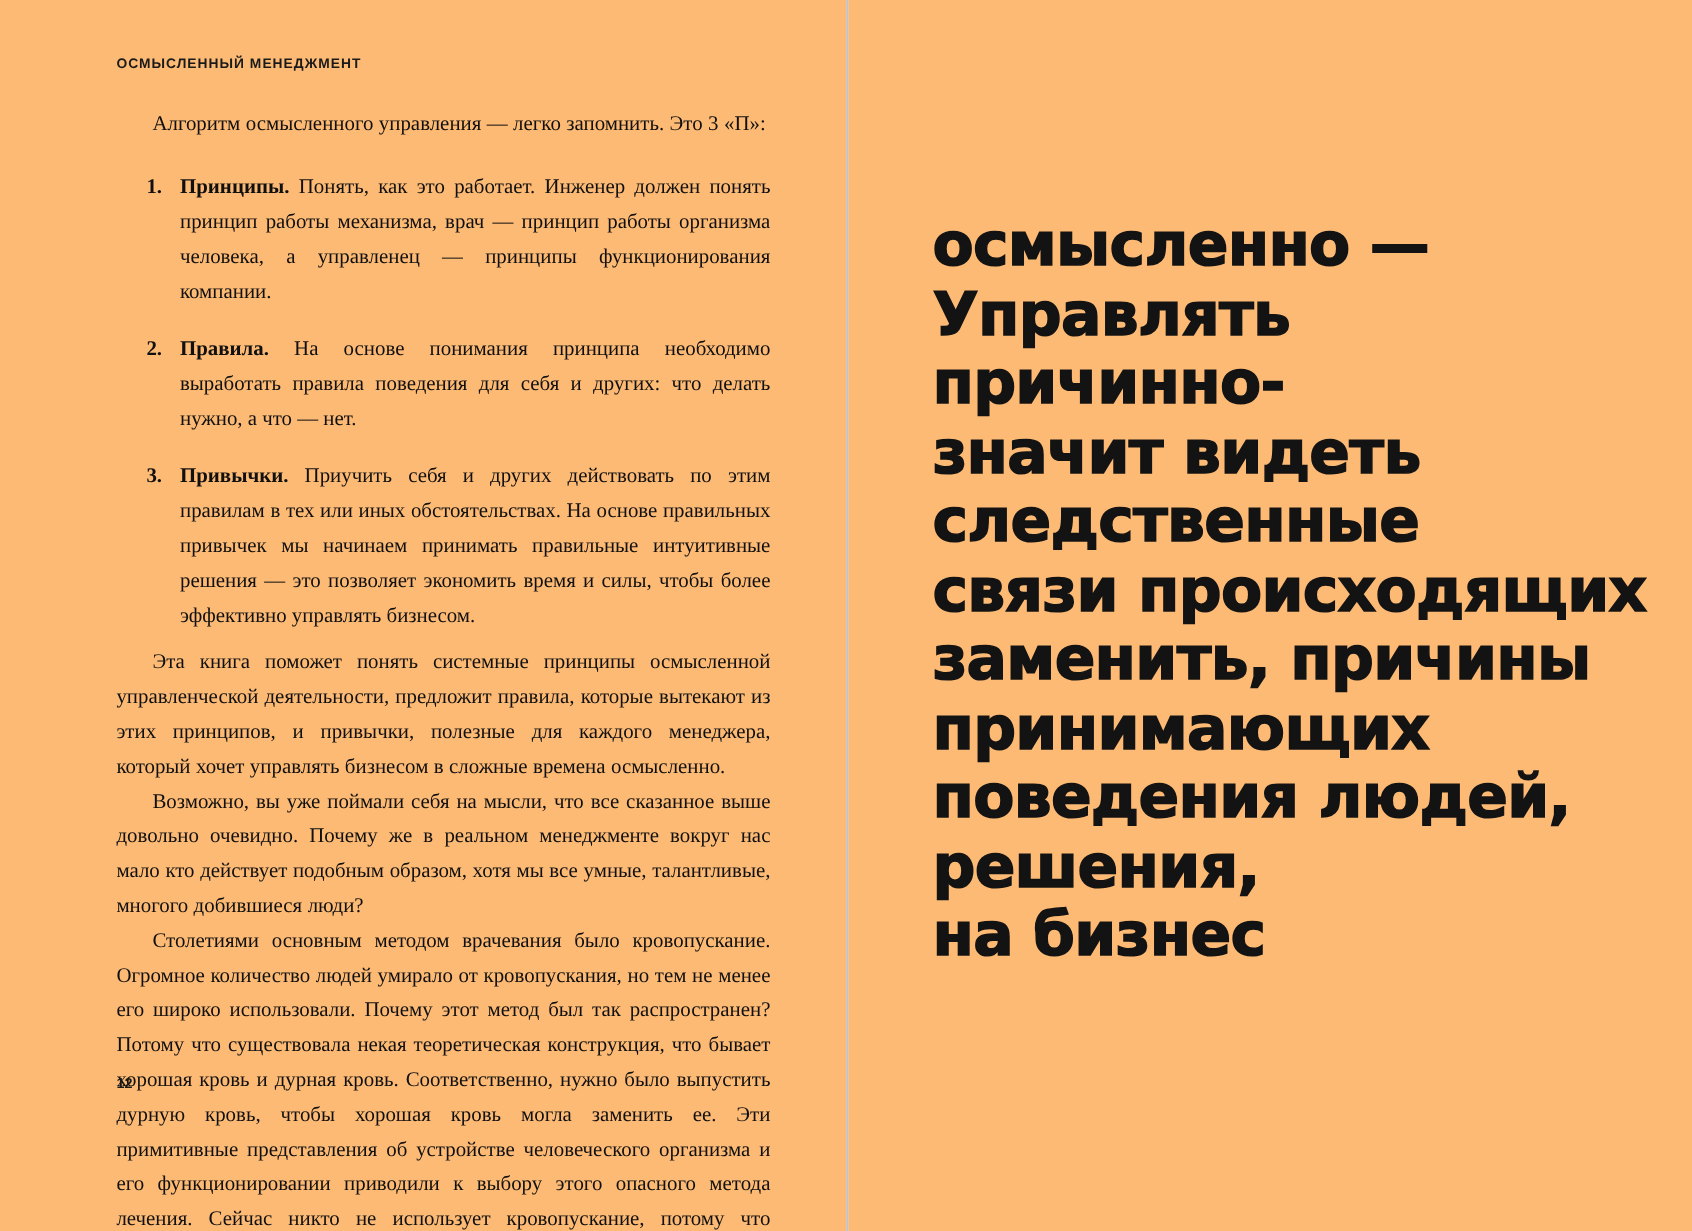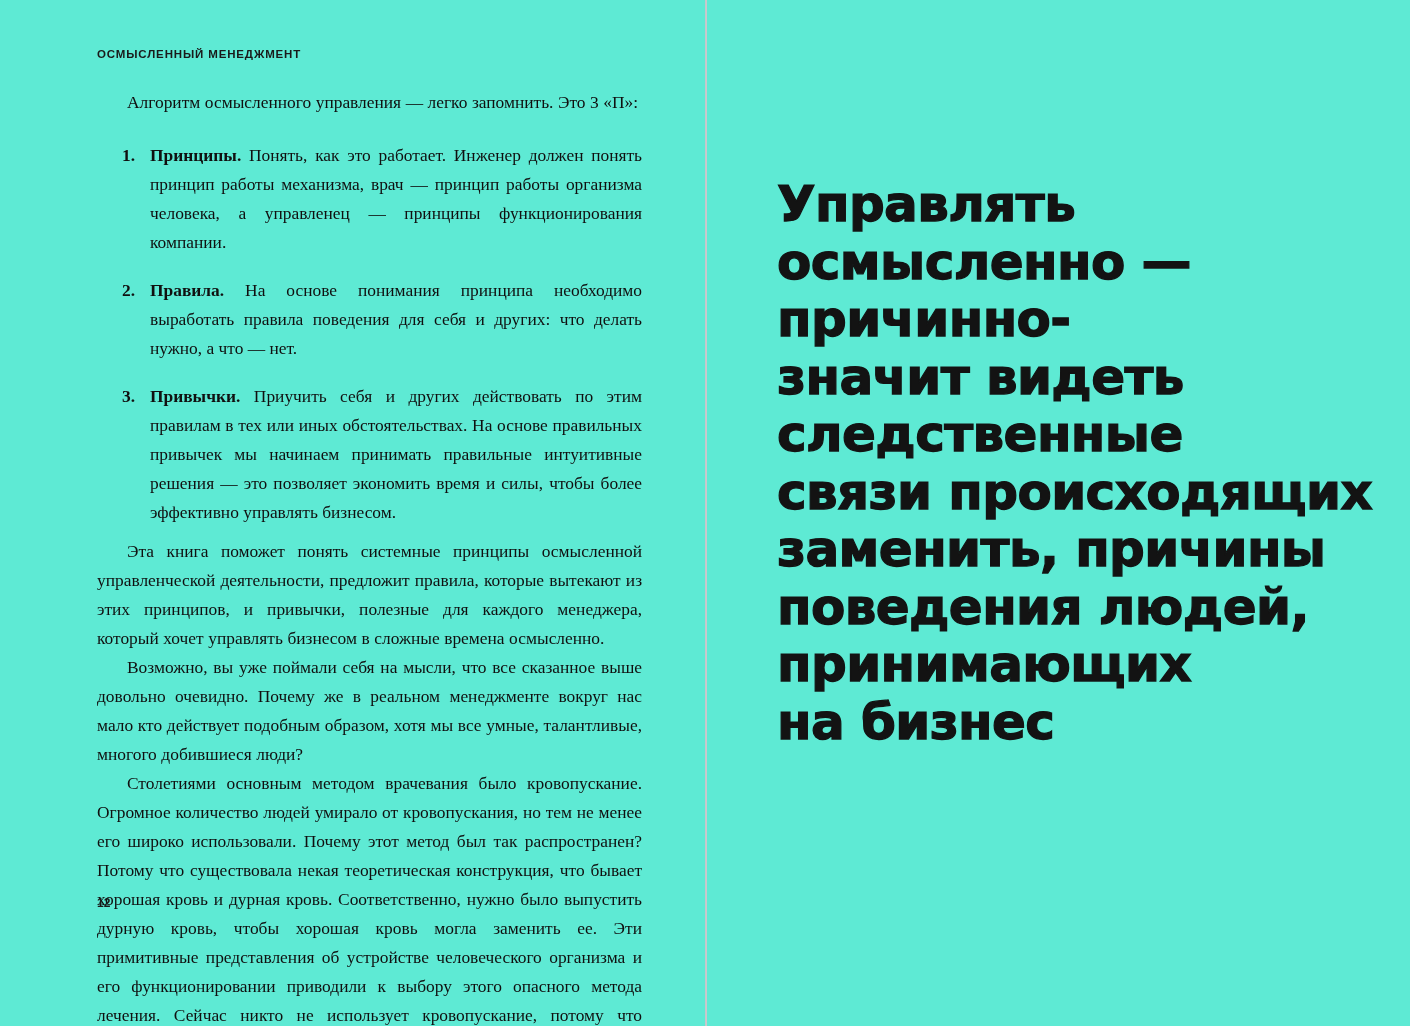--- a/index.html
+++ b/index.html
@@ -4,21 +4,21 @@
 <style>
   html, body {
     margin: 0;
     padding: 0;
     background: #ffffff;
   }
   .spread {
     position: relative;
     width: 1410px;
     height: 1026px;
-    background: #5eead4;
+    background: #fdba74;
     overflow: hidden;
     font-family: "Liberation Serif", "DejaVu Serif", serif;
   }
 
   
   .gutter {
     position: absolute;
     left: 705px;
     top: 0;
     width: 2px;
@@ -163,26 +163,27 @@
 
     </div>
 
     <div class="page-number">12</div>
   </div>
 
   <div class="gutter"></div>
 
   <div class="page-right">
     <div class="pullquote">
+      <span class="ln">осмысленно —</span>
       <span class="ln">Управлять</span>
-      <span class="ln">осмысленно —</span>
       <span class="ln">причинно-</span>
       <span class="ln">значит видеть</span>
       <span class="ln">следственные</span>
       <span class="ln">связи происходящих</span>
       <span class="ln">заменить, причины</span>
+      <span class="ln">принимающих</span>
       <span class="ln">поведения людей,</span>
-      <span class="ln">принимающих</span>
+      <span class="ln">решения,</span>
       <span class="ln">на бизнес</span>
     </div>
   </div>
 
 </div>
 
 </body></html>

